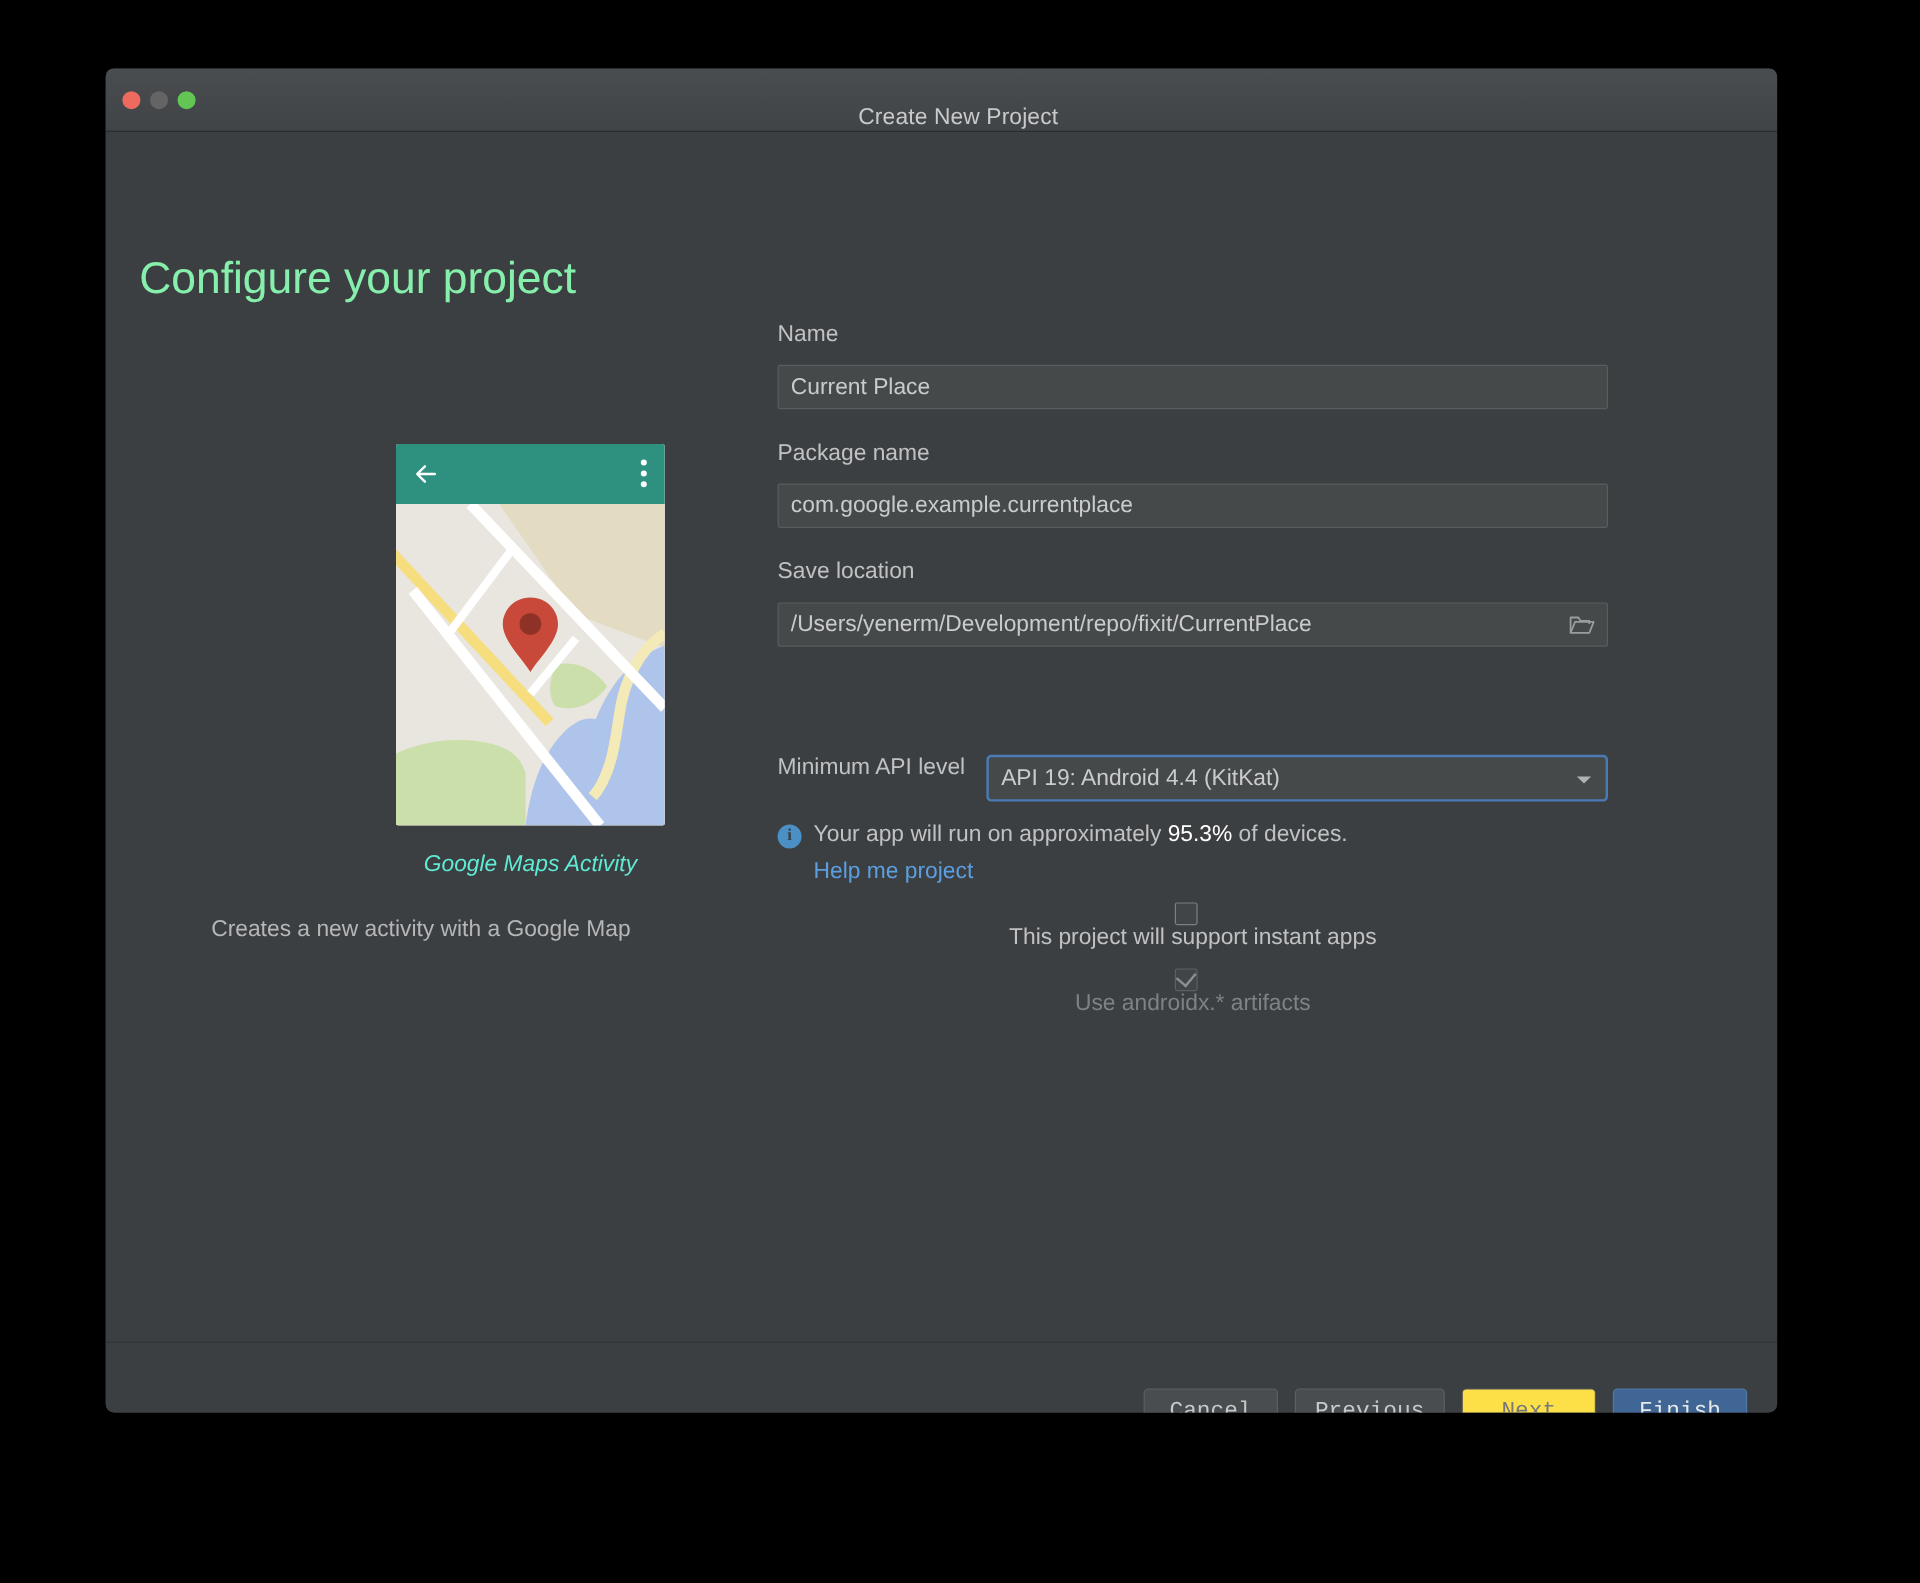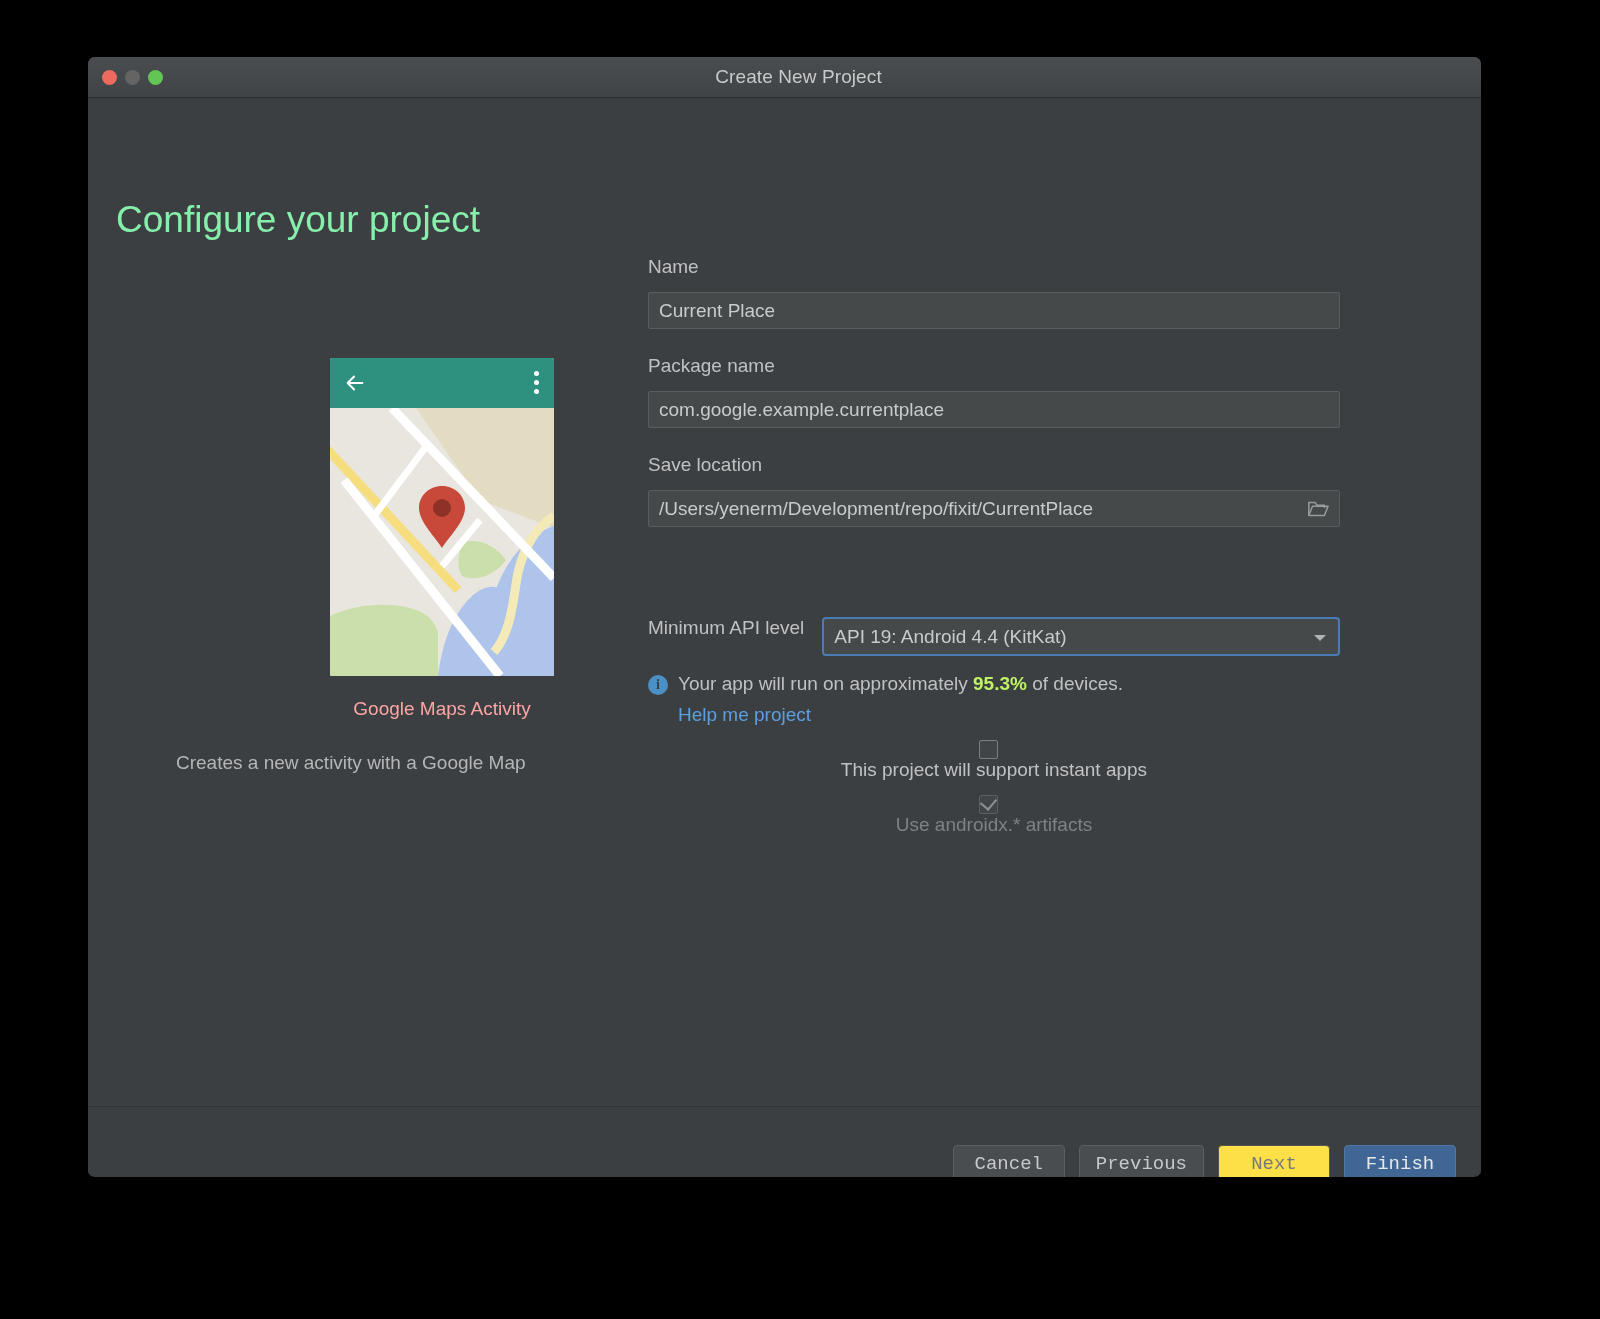--- a/index.html
+++ b/index.html
@@ -24,25 +24,25 @@
     left: 88px; top: 57px;
     width: 1393px; height: 1120px;
     background: #3c3f41;
     border-radius: 7px;
     overflow: hidden;
     box-shadow: 0 12px 40px rgba(0,0,0,0.65);
   }
 
   .titlebar {
     position: relative;
-    height: 41px;
+    height: 53px;
     background: linear-gradient(180deg, #4a4d4f 0%, #414447 100%);
     border-bottom: 1px solid #2a2c2e;
     display: flex;
-    align-items: center;
+    align-items: flex-end;
     padding-left: 28px;
   }
   .traffic {
     position: absolute;
     left: 14px; top: 0; bottom: 0;
     display: flex; align-items: center; gap: 8px;
   }
   .light { width: 15px; height: 15px; border-radius: 50%; }
   .light.close { background: #ed6a5e; }
   .light.min { background: #646464; }
@@ -110,21 +110,22 @@
     margin-bottom: 4px;
   }
   .map-canvas {
     position: absolute; left: 0; top: 50px; right: 0; bottom: 0;
   }
 
   .preview-caption {
     margin-top: 22px;
     text-align: center;
     font-size: 19px;
-    color: #fca5a5;
+    color: #5eead4;
+    font-style: italic;
   }
   .preview-desc {
     position: absolute;
     left: 0; top: 392px;
     width: 358px;
     font-size: 19px;
     line-height: 1.32;
     color: #b4b6b8;
     text-align: left;
     margin-left: -66px;
@@ -235,21 +236,21 @@
     text-align: center;
     flex: none;
     margin-top: 2px;
     margin-right: 10px;
     font-family: "Liberation Serif", serif;
   }
   .info-text {
     font-size: 19px;
     color: #bfc1c3;
   }
-  .info-text b { font-weight: bold; color: #bef264; }
+  .info-text b { font-weight: normal; color: #ffffff; }
 
   .help-link {
     display: inline-block;
     margin-left: 30px;
     margin-top: 9px;
     font-size: 19px;
     color: #5b9fe0;
     cursor: pointer;
   }
 

